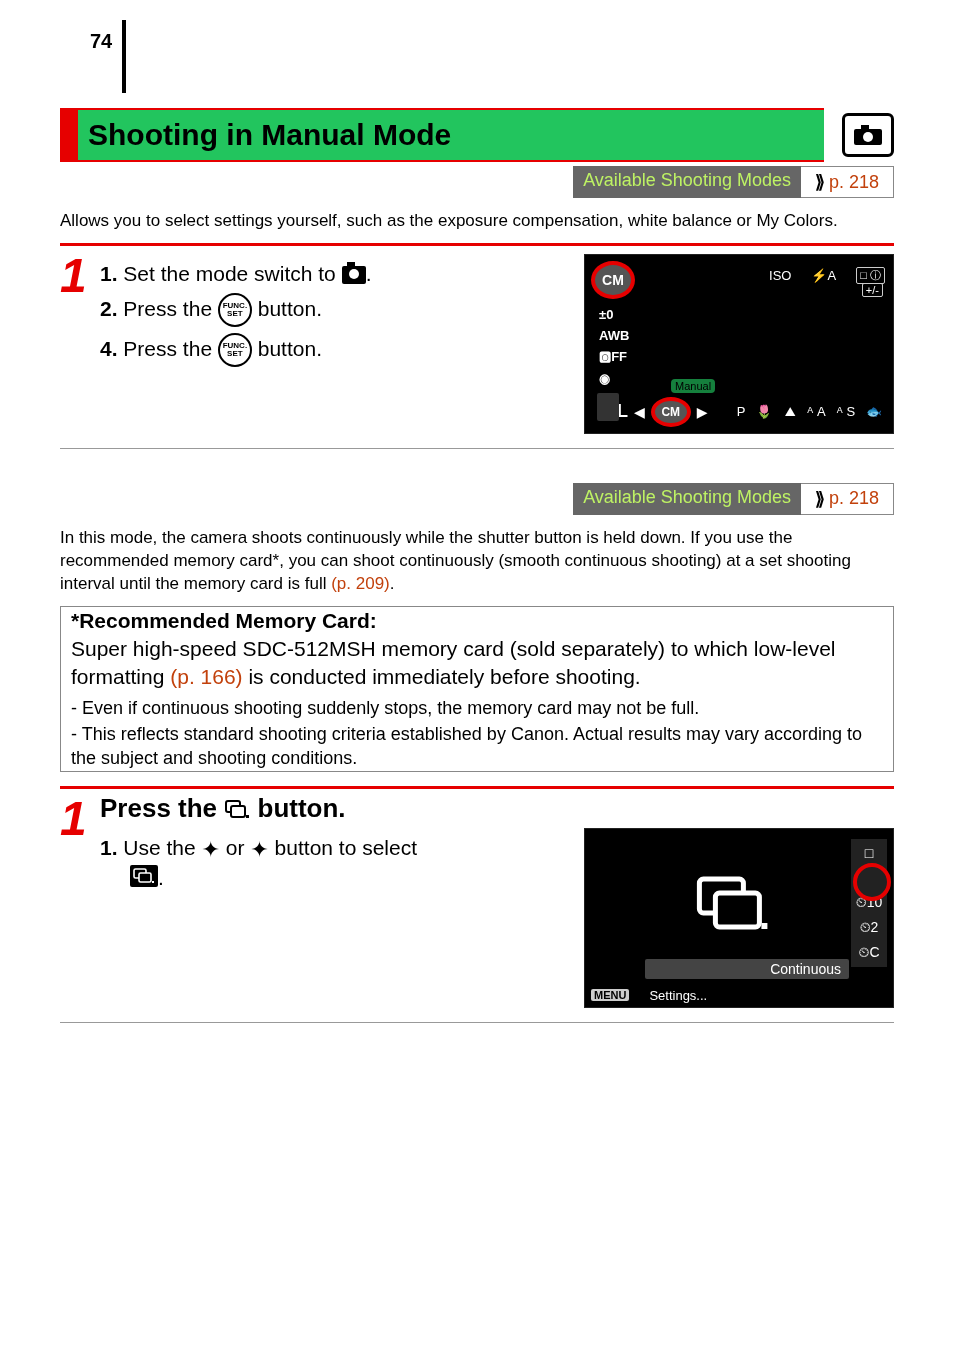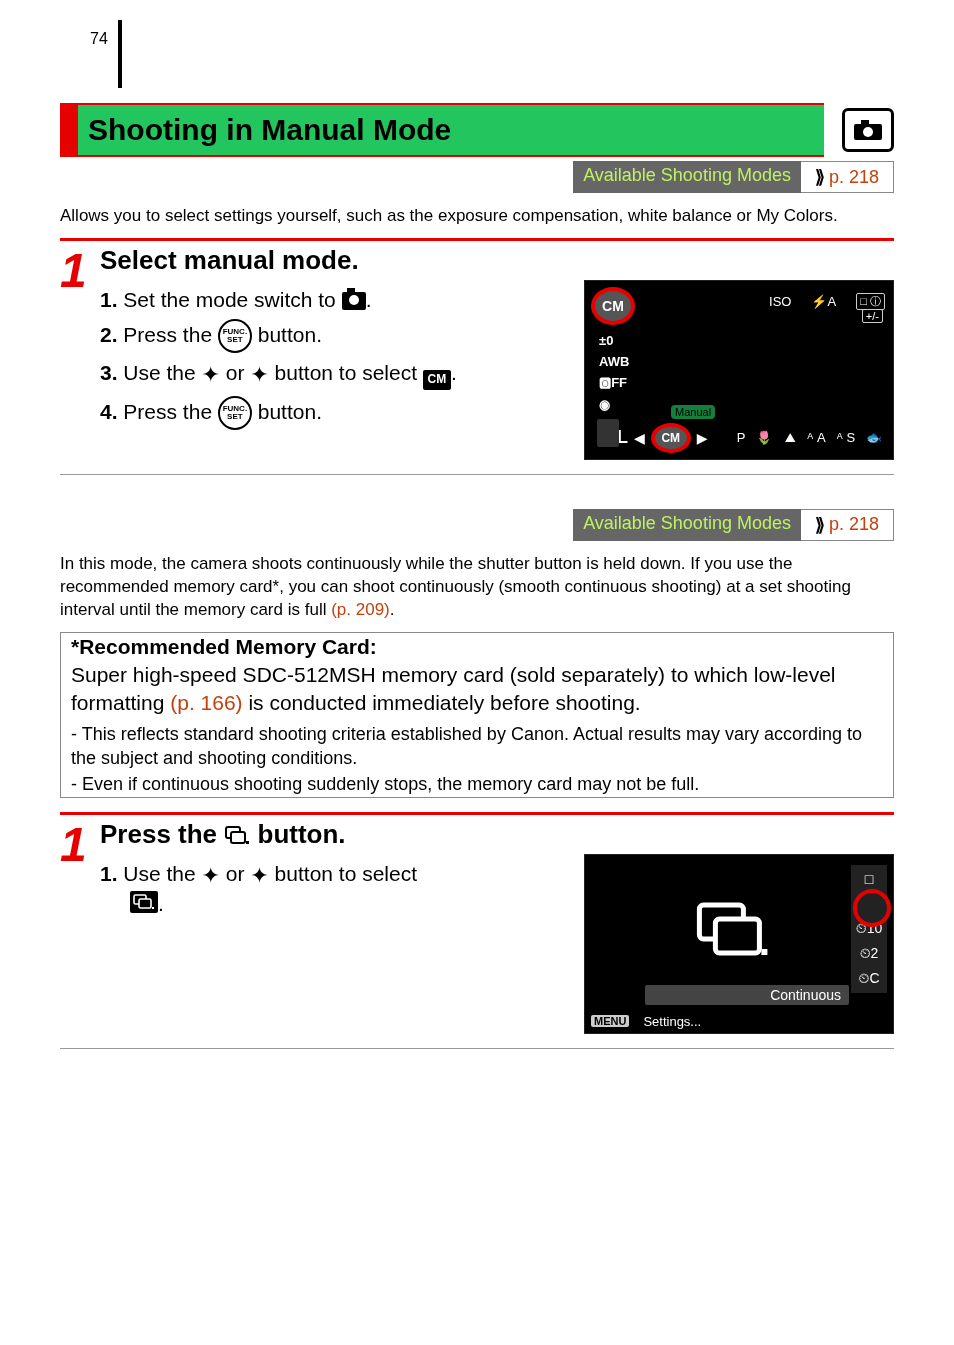--- a/index.html
+++ b/index.html
@@ -9,24 +9,25 @@
     font-family: Arial, Helvetica, sans-serif;
     background: #fff;
     color: #000;
     width: 954px;
   }
   .page {
     padding: 20px 60px 40px 60px;
   }
   .page-num-header {
     display: inline-block;
-    font-size: 16px;
+    font-size: 20px;
     border-right: 4px solid #000;
     padding: 10px 10px 40px 30px;
     margin-bottom: 15px;
+    font-weight: bold;
   }
 
   
   .sec-head-row {
     display: flex;
     align-items: center;
     gap: 10px;
   }
   .sec-head-box {
     flex: 1;
@@ -288,21 +289,21 @@
     position: absolute;
     bottom: 28px; left: 60px; right: 44px;
     background: #444; text-align: right;
     padding: 2px 8px; font-size: 14px;
     border-radius: 2px;
   }
   .menu-label {
     position: absolute;
     bottom: 4px; left: 6px;
     font-size: 13px;
-    display: flex; align-items: center; gap: 14px;
+    display: flex; align-items: center; gap: 20px;
   }
   .menu-label .menu-pill {
     background: #ccc; color: #000;
     font-size: 11px; font-weight: 700;
     padding: 0 3px; border-radius: 2px;
   }
 
   .arrow { font-size: 22px; vertical-align: -2px; }
 
   .cont-icon-title {
@@ -337,35 +338,29 @@
       <span class="page-ref">p. 218</span>
     </div>
   </div>
 
   <div class="body-text">Allows you to select settings yourself, such as the exposure compensation, white balance or My Colors.</div>
 
   <div class="step-block">
     <div class="step-head-row">
       <div class="step-num">1</div>
       <div class="step-content">
-        <div class="step-title-row">
-          <div class="step-title">Select manual mode.</div>
-        </div>
         <div class="step-body">
           <div class="step-lines">
             <div class="step-line">
               <b>1.</b><span> Set the mode switch to </span><span class="icon-cam-solid"></span>.
             </div>
             <div class="step-line">
               <b>2.</b><span> Press the </span><span class="icon-circ">
                   <span class="func-text">FUNC.<br>SET</span>
                 </span><span>  button.</span>
-            </div>
-            <div class="step-line">
-              <b>3.</b><span> Use the </span><span class="arrow">✦</span><span> or </span><span class="arrow">✦</span><span> button to select </span><span class="icon-om">CM</span>.
             </div>
             <div class="step-line">
               <b>4.</b><span> Press the </span><span class="icon-circ">
                   <span class="func-text">FUNC.<br>SET</span>
                 </span><span>  button.</span>
             </div>
           </div>
 
           <div class="lcd">
             <div class="om-badge">CM</div>
@@ -408,22 +403,22 @@
     </div>
   </div>
 
   <div class="body-text">
     <span>In this mode, the camera shoots continuously while the shutter button is held down. If you use the recommended memory card*, you can shoot continuously (smooth continuous shooting) at a set shooting interval until the memory card is full </span><span class="page-ref">(p. 209)</span><span>.</span>
   </div>
 
   <div class="body-text-boxed">
     <b>*Recommended Memory Card:</b><br>
     <span>Super high-speed SDC-512MSH memory card (sold separately) to which low-level formatting </span><span class="page-ref">(p. 166)</span><span> is conducted immediately before shooting.</span>
+    <span class="small">- Even if continuous shooting suddenly stops, the memory card may not be full.</span>
     <span class="small">- This reflects standard shooting criteria established by Canon. Actual results may vary according to the subject and shooting conditions.</span>
-    <span class="small">- Even if continuous shooting suddenly stops, the memory card may not be full.</span>
   </div>
 
   <div class="step-block" style="margin-top:14px">
     <div class="step-head-row">
       <div class="step-num">1</div>
       <div class="step-content">
         <div class="step-title-row">
           <div class="step-title">
             <span>Press the </span><span class="icon-burst-small">
               <svg width="26" height="20" viewBox="0 0 26 20">

